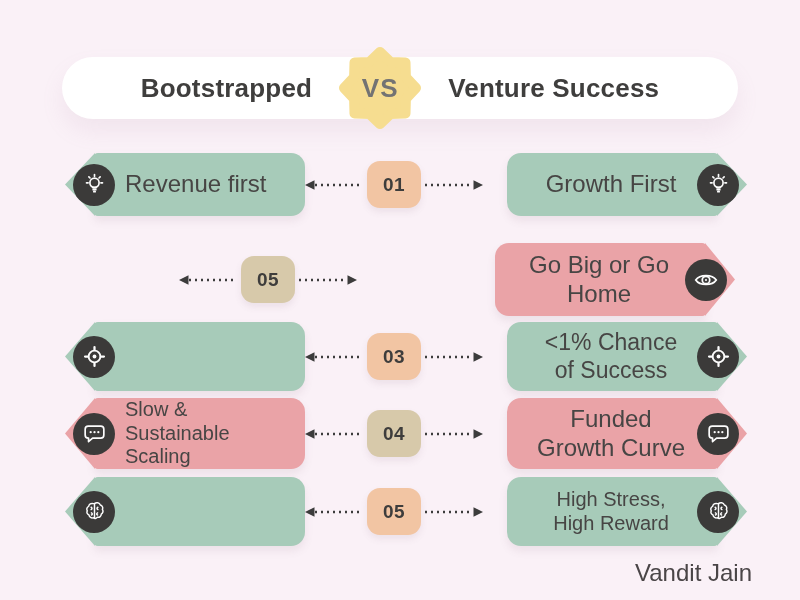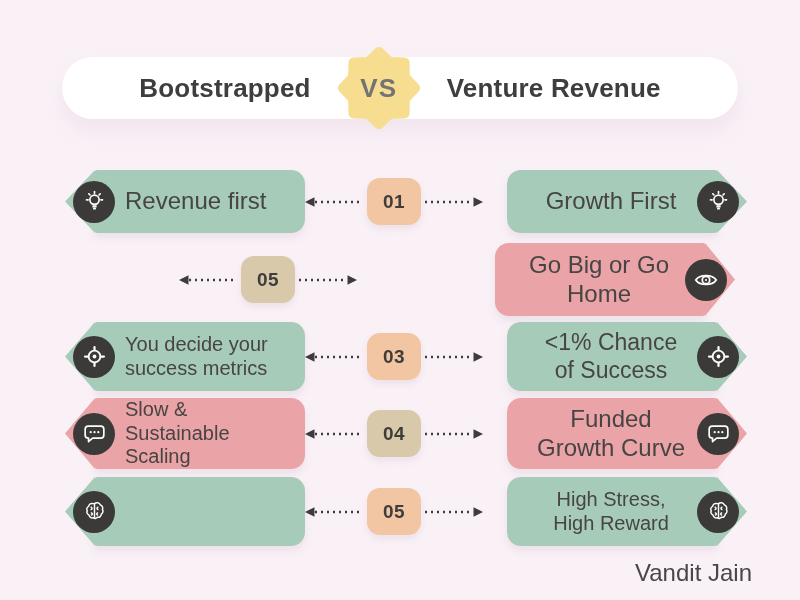--- a/index.html
+++ b/index.html
@@ -26,21 +26,21 @@
   .vs-badge svg { position:absolute; inset:0; }
   .vs-badge .vs-text {
     position:absolute; inset:0; display:flex; align-items:center; justify-content:center;
     font-size:26px; font-weight:bold; color:#737373; letter-spacing:1px;
   }
   
   .row {
     position:absolute; left:65px; width:670px;
     display:flex; align-items:center;
   }
-  .row1{top:170px;height:63px}
+  .row1{top:153px;height:63px}
   .row2{top:243px;height:73px}
   .row3{top:322px;height:69px}
   .row4{top:398px;height:71px}
   .row5{top:477px;height:69px}
 
   .banner { position:relative; width:240px; height:100%; display:flex; align-items:center; flex:none; }
   .banner::before {
     content:""; position:absolute; top:0; bottom:0; background:var(--c); z-index:0;
     box-shadow:0 5px 9px rgba(120,90,110,0.10);
   }
@@ -94,21 +94,21 @@
 <body>
 
 <div class="header-pill">
   <span class="header-title">Bootstrapped</span>
   <span class="vs-badge">
     <svg viewBox="0 0 84 84" width="84" height="84">
       <polygon points="42,6 52.7,16.1 67.5,16.5 67.9,31.3 78,42 67.9,52.7 67.5,67.5 52.7,67.9 42,78 31.3,67.9 16.5,67.5 16.1,52.7 6,42 16.1,31.3 16.5,16.5 31.3,16.1" fill="#f6dd90" stroke="#f6dd90" stroke-width="10" stroke-linejoin="round"></polygon>
     </svg>
     <span class="vs-text">VS</span>
   </span>
-  <span class="header-title">Venture Revenue</span>
+  <span class="header-title">Venture Success</span>
 </div>
 
 <div class="row row1">
   <div class="banner banner-left green">
     <span class="icon-circle">
       <svg viewBox="0 0 24 24" width="27" height="27" fill="none" stroke="#fdfdfd" stroke-width="1.5" stroke-linecap="round">
         <circle cx="12" cy="10.5" r="4.1"></circle>
         <path d="M10.4 14.7 h3.2 M10.8 16.6 h2.4 M11.4 18.4 h1.2"></path>
         <path d="M12 3.2 v1.4 M7 5.2 l1 1 M17 5.2 l-1 1 M4.9 10.5 h1.4 M17.7 10.5 h1.4"></path>
       </svg>
@@ -172,21 +172,20 @@
 
 <div class="row row3">
   <div class="banner banner-left green">
     <span class="icon-circle">
       <svg viewBox="0 0 24 24" width="27" height="27" fill="none" stroke="#fdfdfd" stroke-width="2" stroke-linecap="round">
         <circle cx="12" cy="12" r="5.2" stroke-width="1.7"></circle>
         <circle cx="12" cy="12" r="1.7" fill="#fdfdfd" stroke="none"></circle>
         <path d="M12 3.6 v2.6 M12 17.8 v2.6 M3.6 12 h2.6 M17.8 12 h2.6"></path>
       </svg>
     </span>
-    <div class="banner-text fs20">You decide your success metrics</div>
   </div>
   <div class="center">
     <span class="arrow">
       <svg width="58" height="12">
           <polygon points="0,6 9.5,1.2 9.5,10.8" fill="#3c3c3c"></polygon>
           <line x1="10" y1="6" x2="58" y2="6" stroke="#3c3c3c" stroke-width="2.4" stroke-dasharray="2 4"></line>
         </svg>
     </span>
     <span class="num-badge badge-peach">03</span>
     <span class="arrow">

